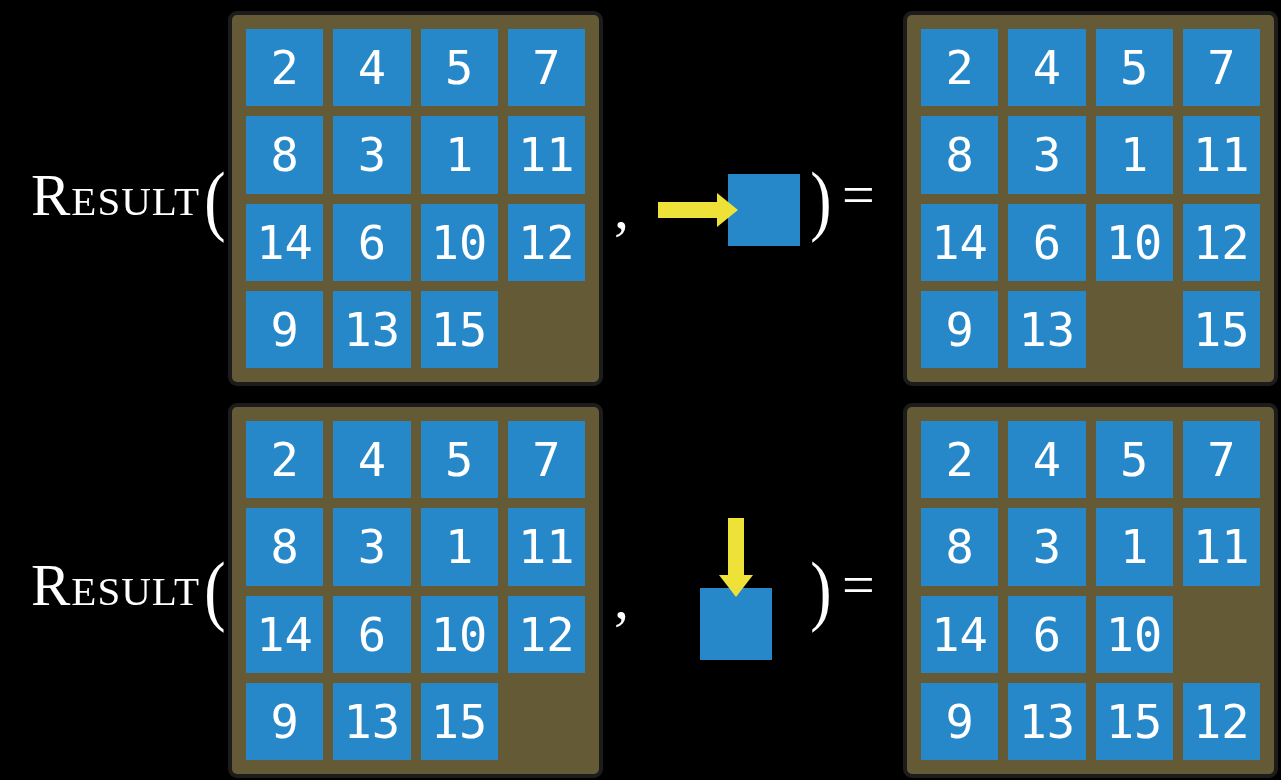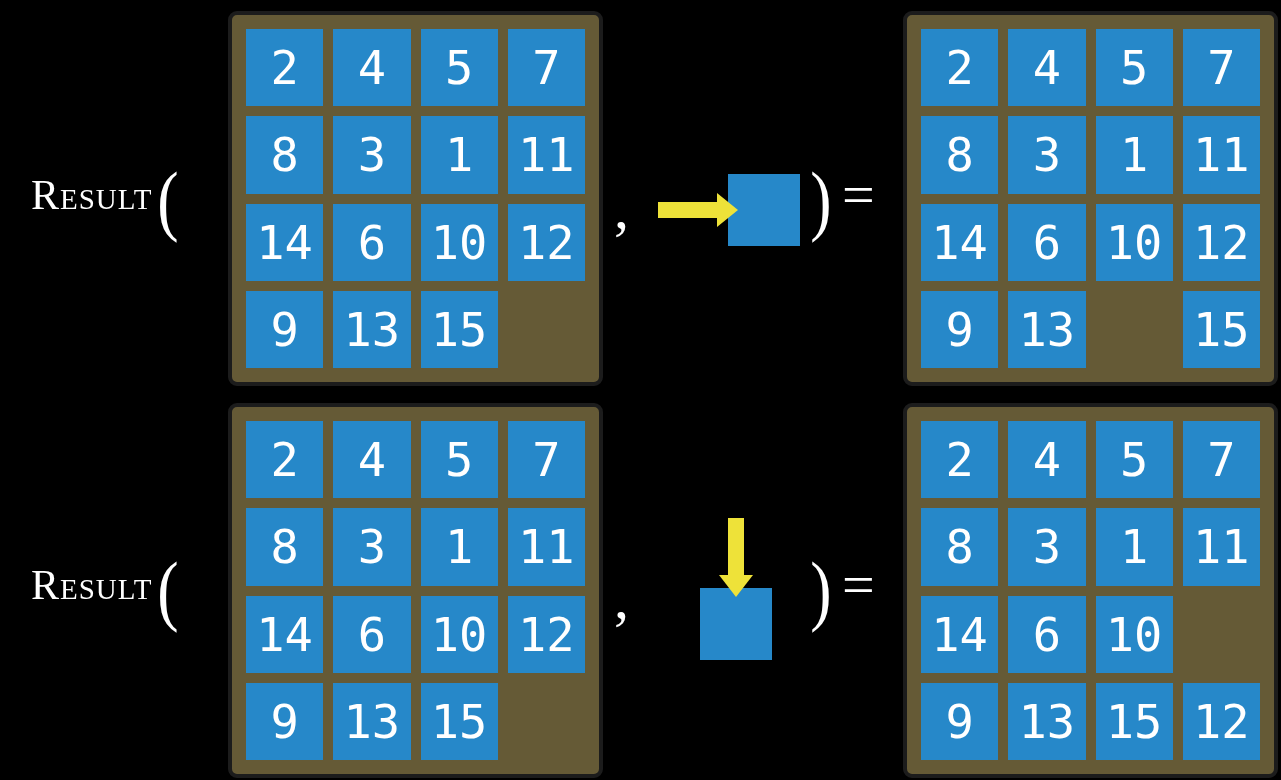--- a/index.html
+++ b/index.html
@@ -16,21 +16,21 @@
 
   .example{position:absolute;left:0;width:1281px;height:390px;}
   #ex0{top:0;}
   #ex1{top:390px;}
 
   
   .fn-call{position:absolute;left:31px;top:0;height:100%;display:flex;align-items:center;color:var(--text);}
   .fn-name{
     font-family:"Liberation Serif",serif;
     font-variant:small-caps;
-    font-size:42px;line-height:1;letter-spacing:1px;
+    font-size:59px;line-height:1;letter-spacing:1px;
   }
   .paren{
     font-family:"Liberation Serif",serif;
     color:var(--text);
     font-size:78px;font-weight:300;line-height:1;
     display:inline-block;transform:scaleX(.82);
   }
   .fn-call .paren{position:relative;top:5px;margin-left:2px;}
   .paren.close{position:absolute;left:808px;top:0;height:100%;display:flex;align-items:center;padding-top:10px;box-sizing:border-box;}
 

